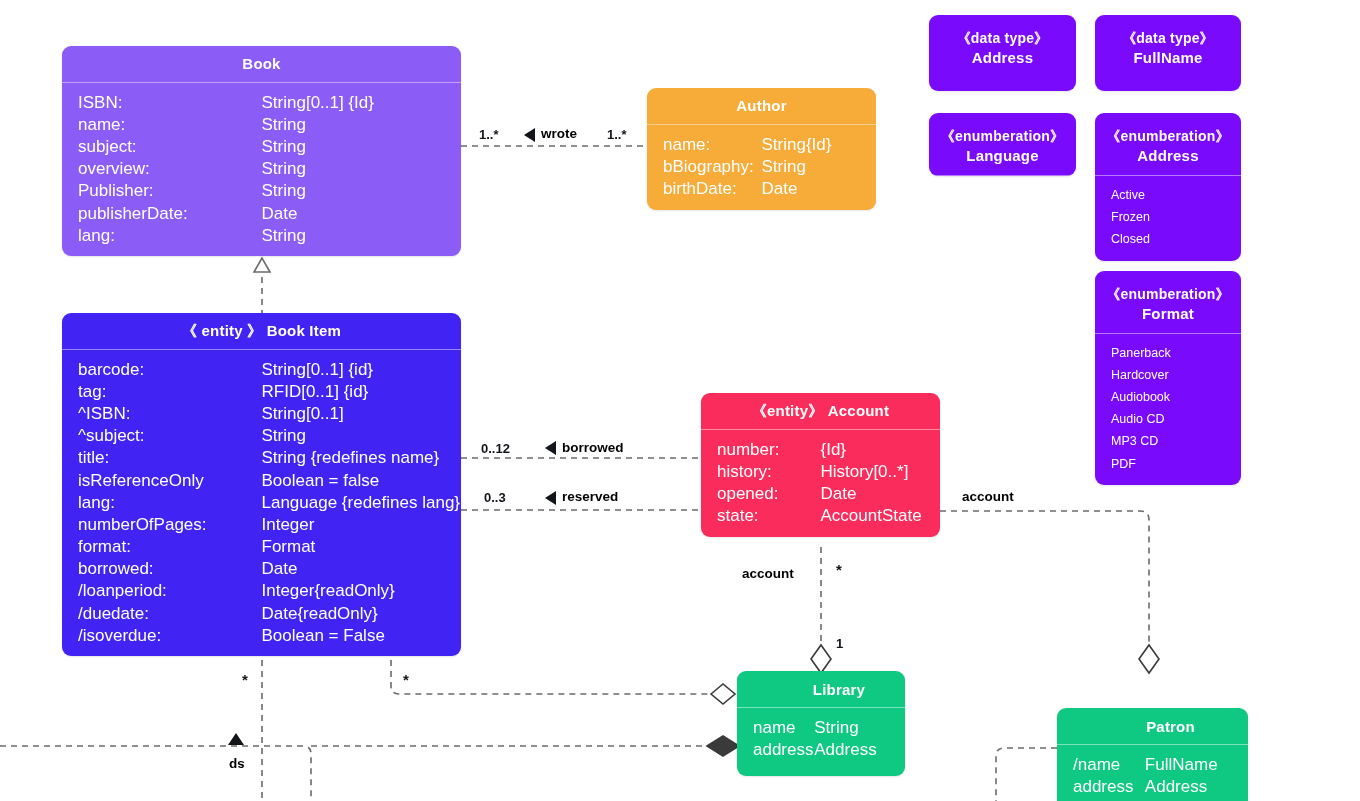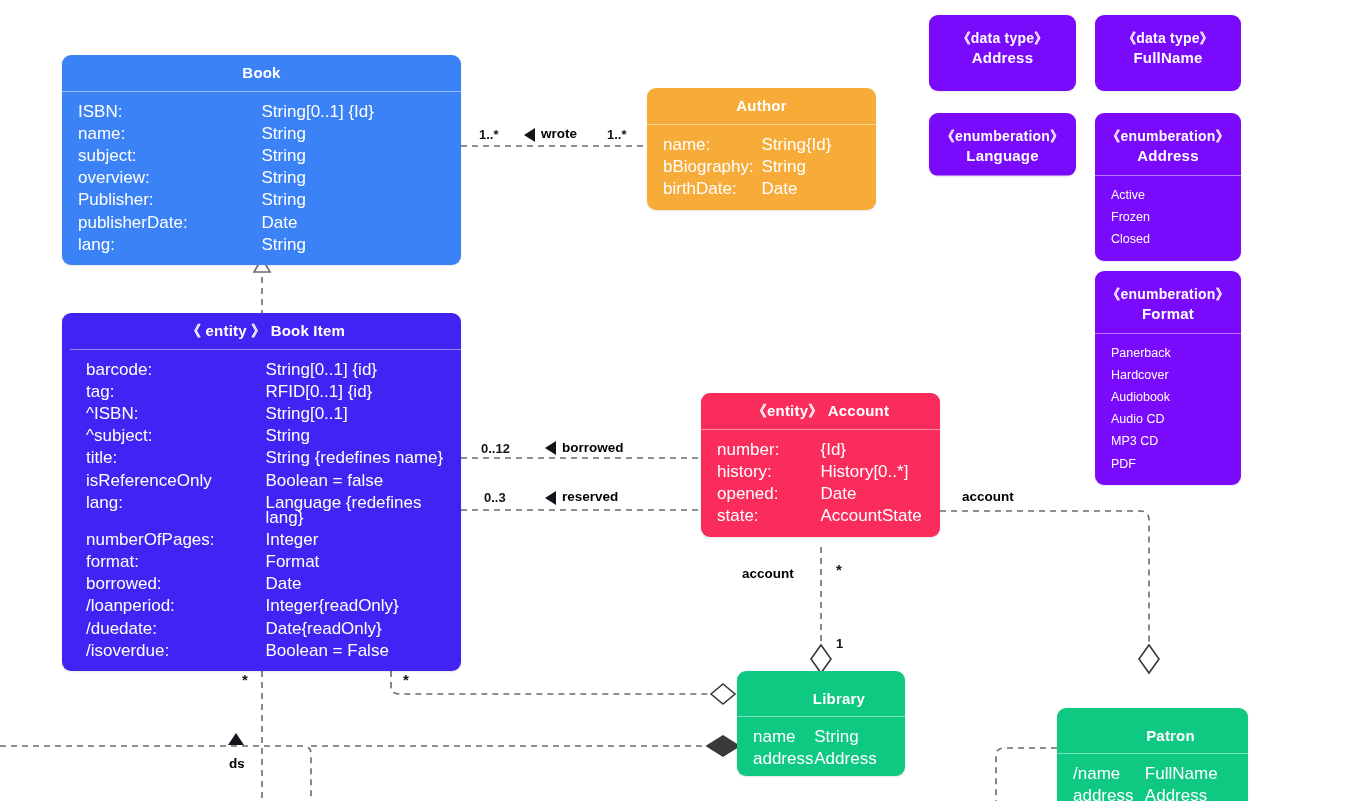--- a/index.html
+++ b/index.html
@@ -39,43 +39,43 @@
     display:flex;
     font-size:17px;
     line-height:15px;
     padding:3.6px 0;
   }
   .attr .k{padding-left:16px;width:50%;box-sizing:border-box;}
   .attr .v{width:50%;box-sizing:border-box;}
   .litem{font-size:12.5px;line-height:15px;padding:3.6px 0 3.6px 16px;}
 
   
-  .c-blue   {background:#3b82f6;margin-top:9px;}
-  .c-indigo {background:#4124f3;padding-left:8px;}
+  .c-blue   {background:#8b5cf6;}
+  .c-indigo {background:#4124f3;}
   .c-orange {background:#f7ab38;}
   .c-red    {background:#fa2c5b;}
   .c-green  {background:#0fc882;}
   .c-purple {background:#7a0afb;}
 
   
   #book      {left:62px;  top:46px;  width:399px;}
   #bookitem  {left:62px;  top:313px; width:399px;}
   #author    {left:647px; top:88px;  width:229px;}
   #account   {left:701px; top:393px; width:239px;}
   #library   {left:737px; top:671px; width:168px;height:105px;}
   #patron    {left:1057px;top:708px; width:191px;height:105px;}
   #dt-address{left:929px; top:15px;  width:147px;height:76px;}
   #dt-fullname{left:1095px;top:15px; width:146px;height:76px;}
   #en-language{left:929px;top:113px; width:147px;}
   #en-address {left:1095px;top:113px;width:146px;}
   #en-format  {left:1095px;top:271px;width:146px;}
 
   #library .attr .k,#patron .attr .k{width:46%;}
   #library .attr .v,#patron .attr .v{width:54%;}
-  #library .hdr,#patron .hdr{padding-top:19px;padding-bottom:8px;margin-left:36px;}
+  #library .hdr,#patron .hdr{padding-top:10px;padding-bottom:8px;margin-left:36px;}
 
   .dtbox .hdr{padding-top:14px;}
   .dtbox .ster{display:block;font-weight:bold;font-size:14px;line-height:19px;}
   .dtbox .nm{display:block;font-weight:bold;font-size:15px;line-height:20px;}
 
   
   .lbl{
     position:absolute;
     font-size:13.5px;
     color:#000000;

